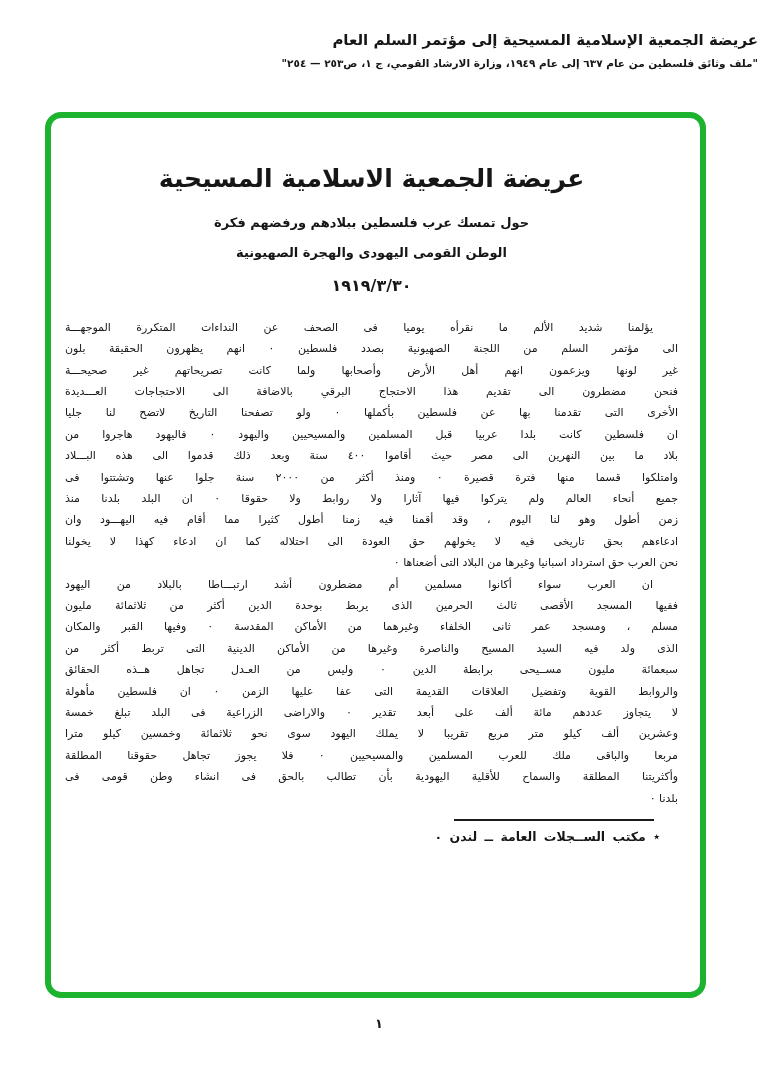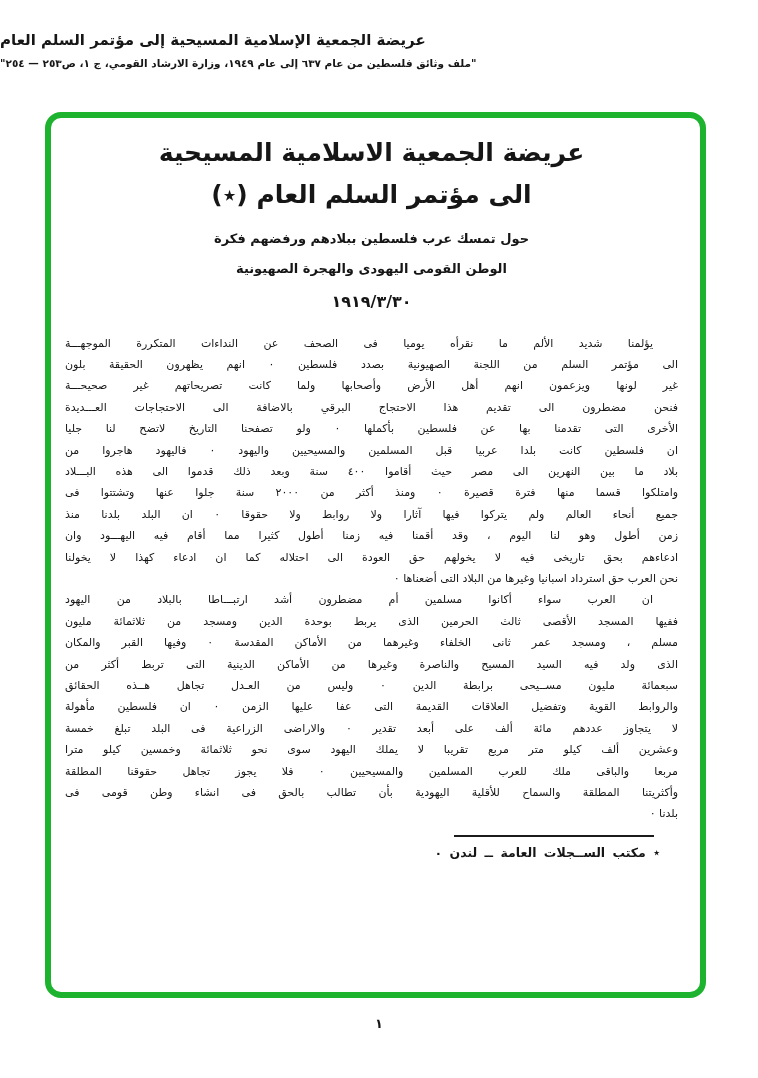--- a/index.html
+++ b/index.html
@@ -5,32 +5,32 @@
   * { margin:0; padding:0; box-sizing:border-box; }
   html,body { background:#ffffff; }
   body {
     width:758px; height:1078px;
     position:relative;
     font-family:"DejaVu Sans", sans-serif;
     color:#161616;
     direction:rtl;
     overflow:hidden;
   }
-  .page-header { text-align:left; padding-top:30px; direction:rtl; }
+  .page-header { text-align:right; padding-top:30px; direction:rtl; }
   .header-title { font-weight:bold; font-size:15px; line-height:1.4; }
   .header-source { font-weight:bold; font-size:10.5px; margin-top:6px; letter-spacing:0; }
 
   .green-box {
     position:absolute;
     top:112px; left:45px;
     width:661px; height:886px;
     border:6px solid #1db32e;
     border-radius:16px;
     background:#ffffff;
-    padding:18px 22px 0 14px;
+    padding:44px 22px 0 14px;
     overflow:hidden;
   }
   .doc-title { text-align:center; font-weight:bold; font-size:25px; line-height:1.35; }
   .doc-title.second { margin-top:8px; }
   .doc-subtitle { text-align:center; font-weight:bold; font-size:13px; line-height:30px; }
   .doc-subtitle.first { margin-top:12px; }
   .doc-date { text-align:center; font-weight:bold; font-size:16px; margin-top:8px; }
 
   .para { font-size:11px; line-height:21.4px; text-align:justify; }
   .para.first { margin-top:22px; }
@@ -59,42 +59,41 @@
 </head>
 <body>
 
 <header class="page-header">
   <div class="header-title">عريضة الجمعية الإسلامية المسيحية إلى مؤتمر السلم العام</div>
   <div class="header-source">"ملف وثائق فلسطين من عام ٦٣٧ إلى عام ١٩٤٩، وزارة الارشاد القومي، ج ١، ص٢٥٣ — ٢٥٤"</div>
 </header>
 
 <div class="green-box">
   <div class="doc-title">عريضة الجمعية الاسلامية المسيحية</div>
-  <div class="doc-title second">الى مؤتمر السلم العام (٭)</div>
   <div class="doc-subtitle first">حول تمسك عرب فلسطين ببلادهم ورفضهم فكرة</div>
   <div class="doc-subtitle">الوطن القومى اليهودى والهجرة الصهيونية</div>
   <div class="doc-date">١٩١٩/٣/٣٠</div>
 
   <div class="para first">
       <div class="tline">يؤلمنا شديد الألم ما نقرأه يوميا فى الصحف عن النداءات المتكررة الموجهـــة</div>
       <div class="tline">الى مؤتمر السلم من اللجنة الصهيونية بصدد فلسطين ٠ انهم يظهرون الحقيقة بلون</div>
       <div class="tline">غير لونها ويزعمون انهم أهل الأرض وأصحابها ولما كانت تصريحاتهم غير صحيحـــة</div>
       <div class="tline">فنحن مضطرون الى تقديم هذا الاحتجاج البرقي بالاضافة الى الاحتجاجات العـــديدة</div>
       <div class="tline">الأخرى التى تقدمنا بها عن فلسطين بأكملها ٠ ولو تصفحنا التاريخ لاتضح لنا جليا</div>
       <div class="tline">ان فلسطين كانت بلدا عربيا قبل المسلمين والمسيحيين واليهود ٠ فاليهود هاجروا من</div>
       <div class="tline">بلاد ما بين النهرين الى مصر حيث أقاموا ٤٠٠ سنة وبعد ذلك قدموا الى هذه البـــلاد</div>
       <div class="tline">وامتلكوا قسما منها فترة قصيرة ٠ ومنذ أكثر من ٢٠٠٠ سنة جلوا عنها وتشتتوا فى</div>
       <div class="tline">جميع أنحاء العالم ولم يتركوا فيها آثارا ولا روابط ولا حقوقا ٠ ان البلد بلدنا منذ</div>
       <div class="tline">زمن أطول وهو لنا اليوم ، وقد أقمنا فيه زمنا أطول كثيرا مما أقام فيه اليهـــود وان</div>
       <div class="tline">ادعاءهم بحق تاريخى فيه لا يخولهم حق العودة الى احتلاله كما ان ادعاء كهذا لا يخولنا</div>
       <div class="tline">نحن العرب حق استرداد اسبانيا وغيرها من البلاد التى أضعناها ٠</div>
     </div>
   <div class="para">
       <div class="tline">ان العرب سواء أكانوا مسلمين أم مضطرون أشد ارتبـــاطا بالبلاد من اليهود</div>
-      <div class="tline">ففيها المسجد الأقصى ثالث الحرمين الذى يربط بوحدة الدين ومسجد من ثلاثمائة مليون</div>
+      <div class="tline">ففيها المسجد الأقصى ثالث الحرمين الذى يربط بوحدة الدين أكثر من ثلاثمائة مليون</div>
       <div class="tline">مسلم ، ومسجد عمر ثانى الخلفاء وغيرهما من الأماكن المقدسة ٠ وفيها القبر والمكان</div>
       <div class="tline">الذى ولد فيه السيد المسيح والناصرة وغيرها من الأماكن الدينية التى تربط أكثر من</div>
       <div class="tline">سبعمائة مليون مســيحى برابطة الدين ٠ وليس من العـدل تجاهل هــذه الحقائق</div>
       <div class="tline">والروابط القوية وتفضيل العلاقات القديمة التى عفا عليها الزمن ٠ ان فلسطين مأهولة</div>
       <div class="tline">لا يتجاوز عددهم مائة ألف على أبعد تقدير ٠ والاراضى الزراعية فى البلد تبلغ خمسة</div>
       <div class="tline">وعشرين ألف كيلو متر مربع تقريبا لا يملك اليهود سوى نحو ثلاثمائة وخمسين كيلو مترا</div>
       <div class="tline">مربعا والباقى ملك للعرب المسلمين والمسيحيين ٠ فلا يجوز تجاهل حقوقنا المطلقة</div>
       <div class="tline">وأكثريتنا المطلقة والسماح للأقلية اليهودية بأن تطالب بالحق فى انشاء وطن قومى فى</div>
       <div class="tline">بلدنا ٠</div>
     </div>

